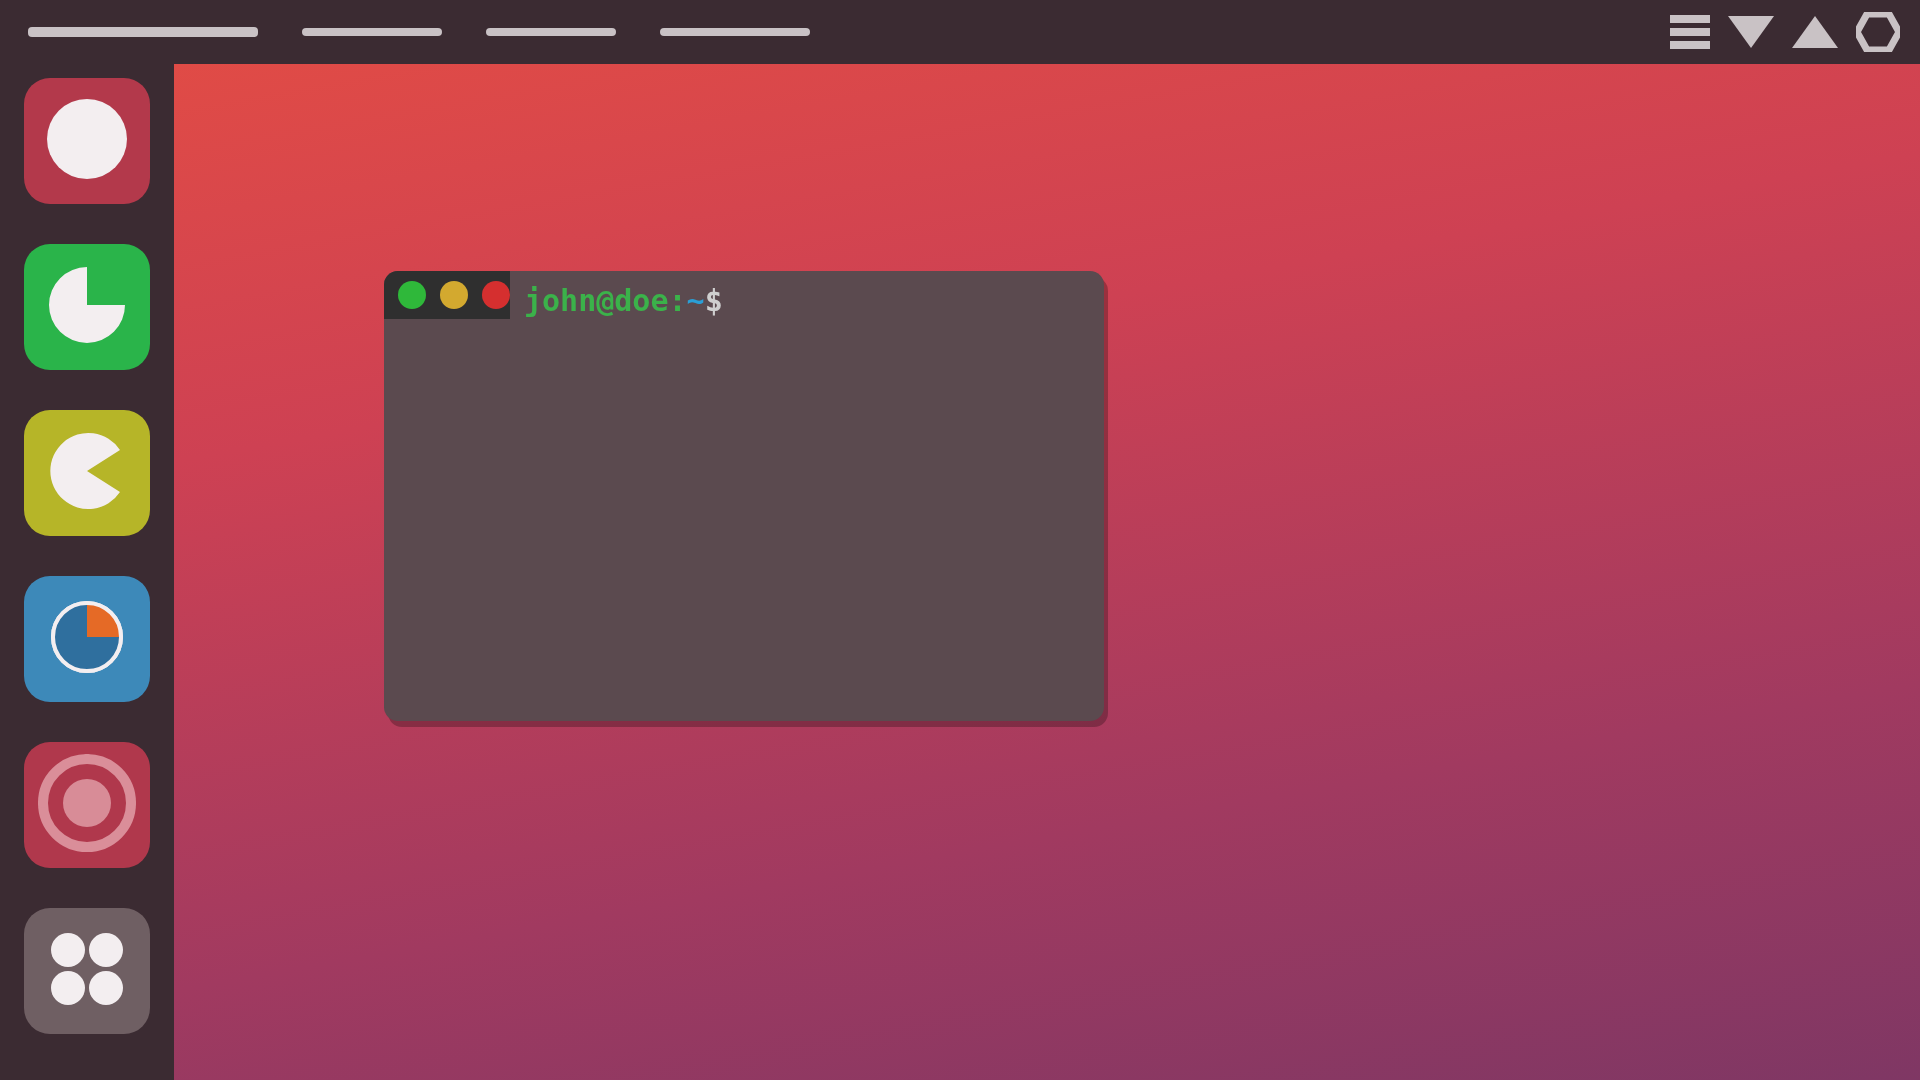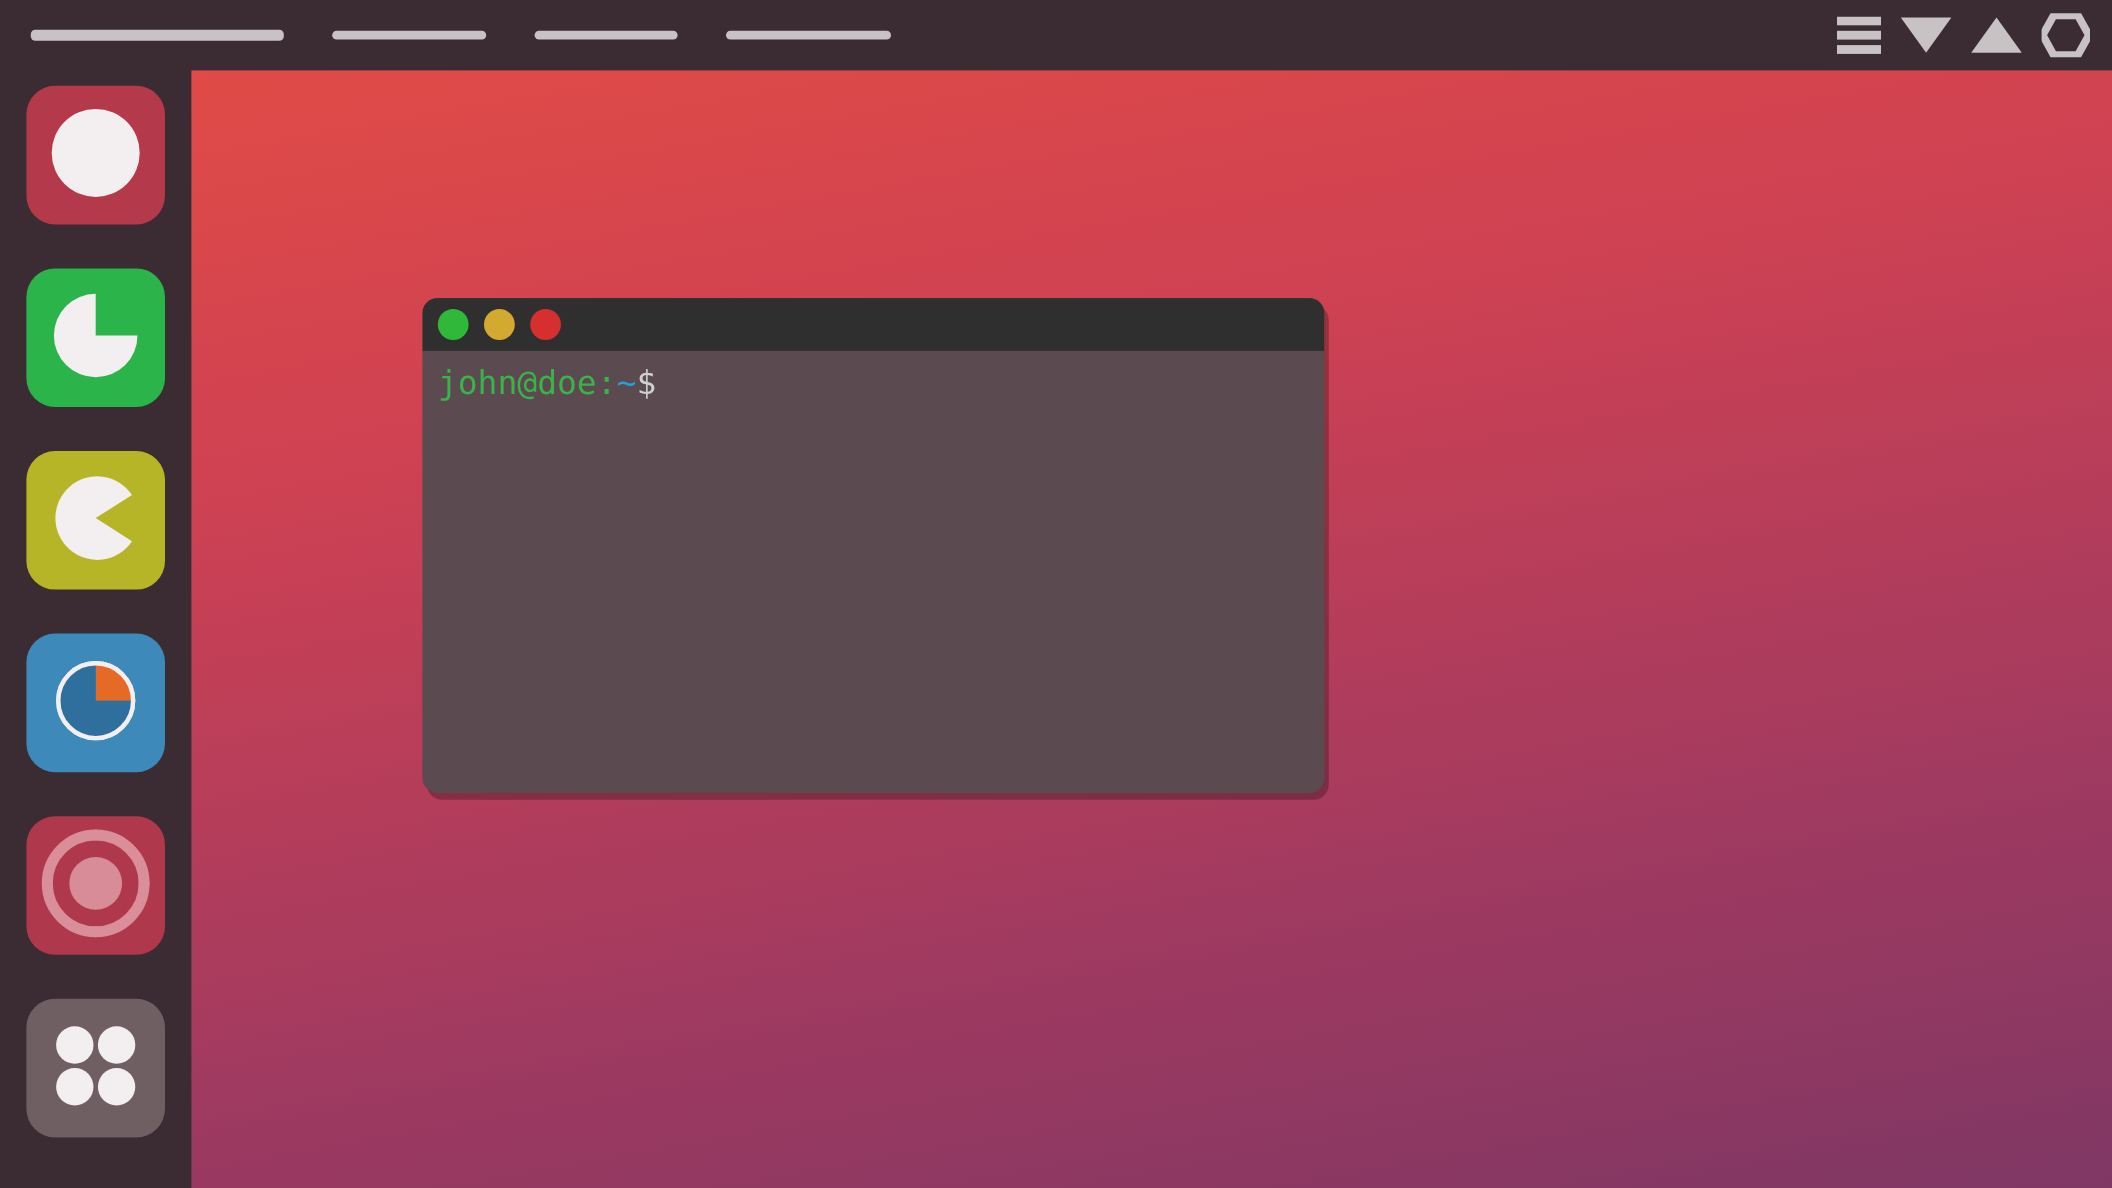--- a/index.html
+++ b/index.html
@@ -69,28 +69,29 @@
     right: 0;
     bottom: 0;
     background: linear-gradient(170deg, #e04b46 0%, #ce4153 30%, #a13a60 70%, #7f3764 100%);
   }
 
   
   .terminal {
     position: absolute;
     left: 210px;
     top: 207px;
-    width: 820px;
+    width: 720px;
     height: 450px;
     background: #5b4a4f;
     border-radius: 14px;
     box-shadow: 4px 6px 0 0 rgba(0,0,0,0.25);
     overflow: hidden;
     display: flex;
-    flex-direction: column;
+    flex-direction: row;
+    font-weight: bold;
   }
   .titlebar {
     height: 48px;
     background: #2f2f2f;
     display: flex;
     align-items: center;
     padding-left: 14px;
     gap: 14px;
   }
   .wbtn {

